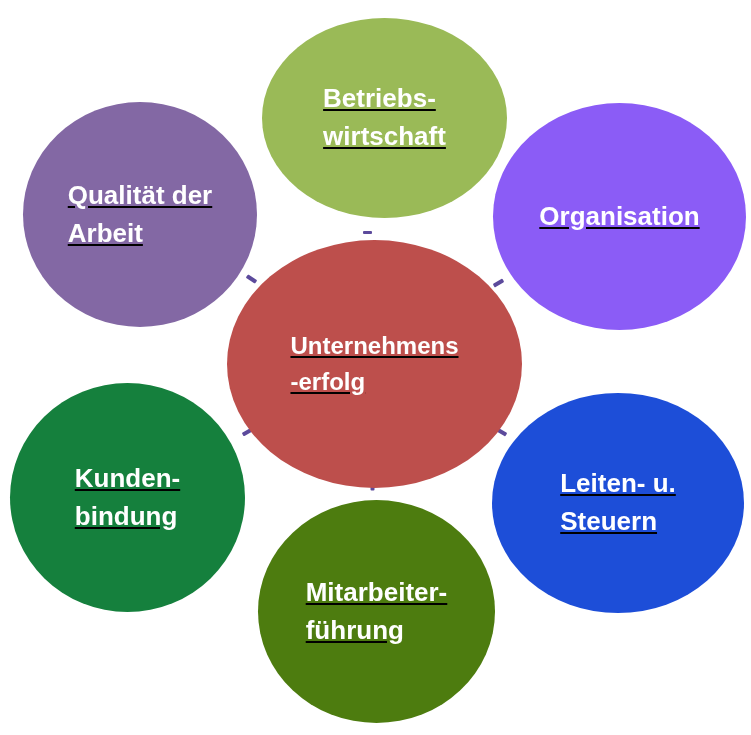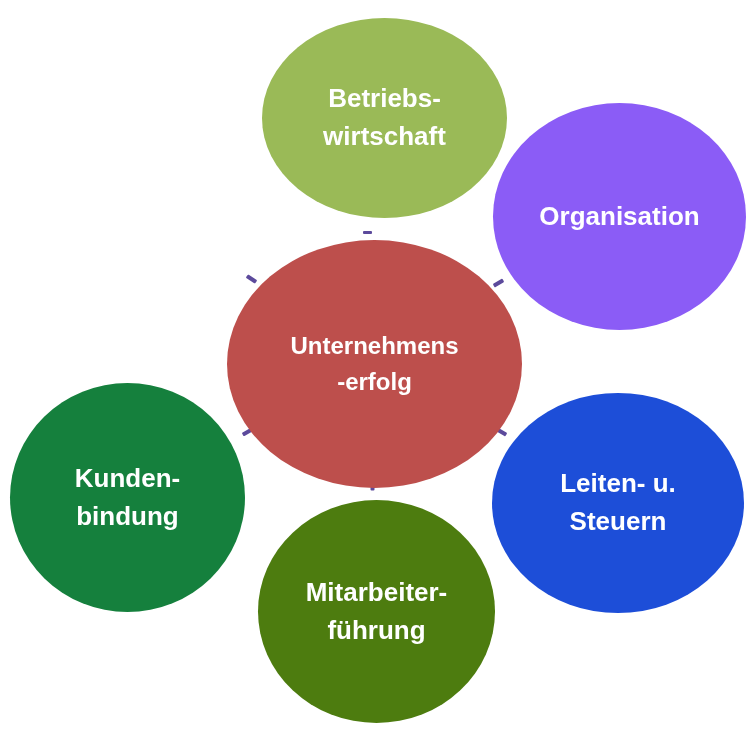--- a/index.html
+++ b/index.html
@@ -14,21 +14,22 @@
     background: #ffffff;
     overflow: hidden;
     font-family: "Liberation Sans", sans-serif;
   }
   .circle {
     position: absolute;
     border-radius: 50%;
     display: flex;
     align-items: center;
     justify-content: center;
-    text-align: center;
+    text-align: left;
+    text-decoration: underline;
   }
   .circle .label {
     white-space: pre-line;
     font-weight: bold;
     color: #ffffff;
     font-size: 26px;
     line-height: 1.45;
     padding: 0 12px;
   }
   .circle.center .label {
@@ -84,19 +85,23 @@
   <div class="circle" id="c-mitarbeiter" style="background: #4d7c0f;">
     <span class="label">Mitarbeiter-
 führung</span>
   </div>
 
   <div class="circle" id="c-kunden" style="background: #15803d;">
     <span class="label">Kunden-
 bindung</span>
   </div>
 
+  <div class="circle" id="c-qualitaet" style="background: rgb(131, 104, 164);">
+    <span class="label">Qualität der
+Arbeit</span>
+  </div>
 
   <div class="circle center" id="c-center" style="background: rgb(189, 79, 76);">
     <span class="label">Unternehmens
 -erfolg</span>
   </div>
 
 </div>
 
 </body></html>

